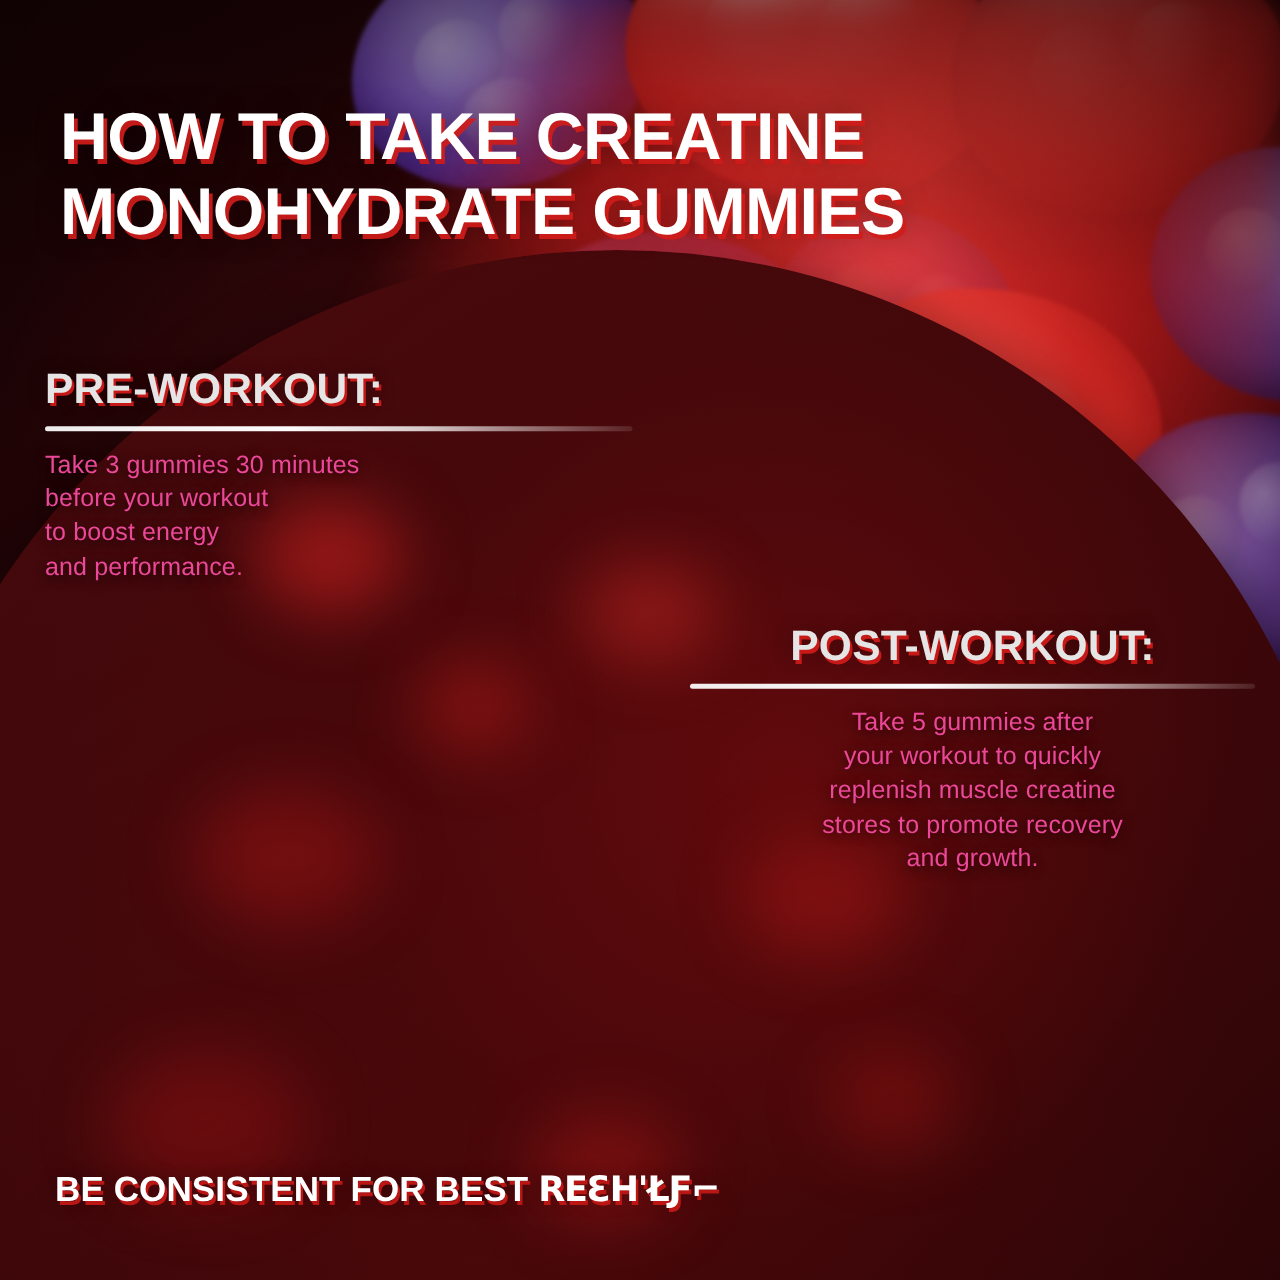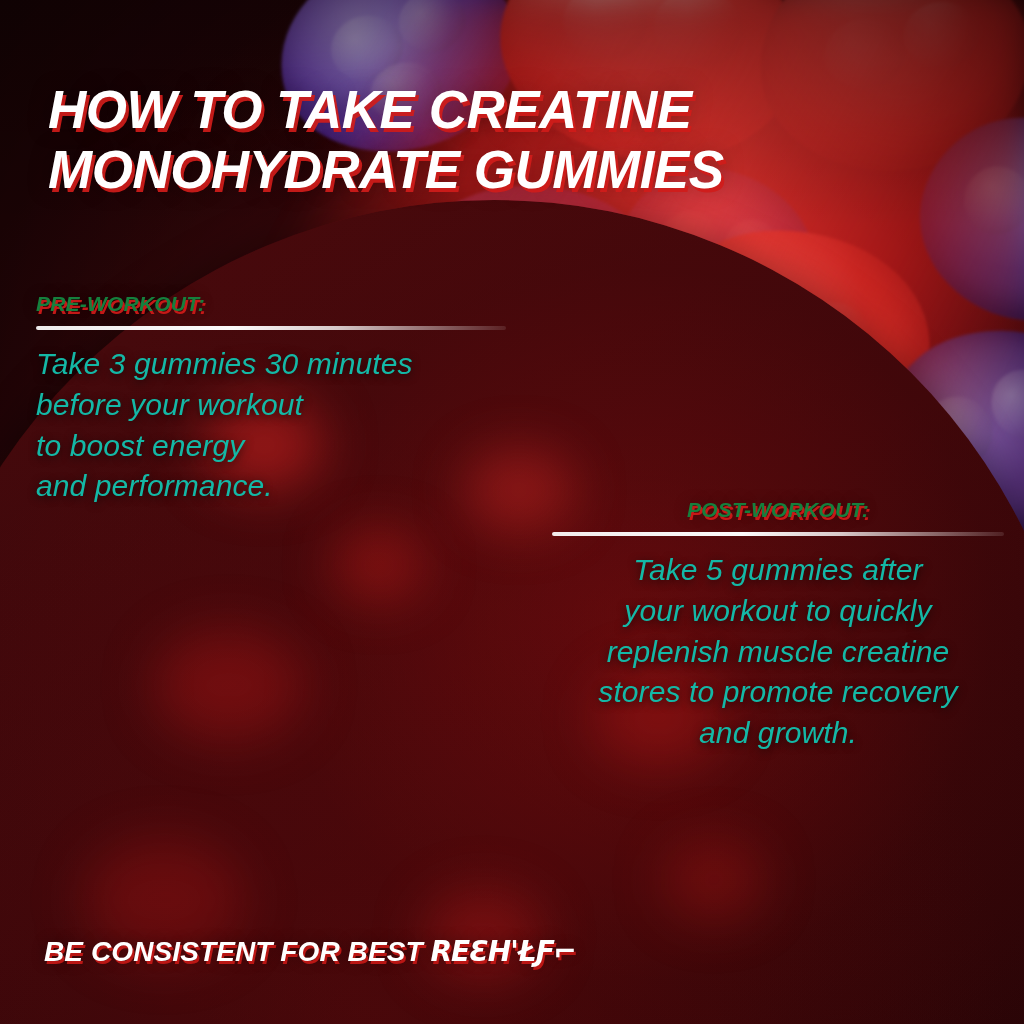--- a/index.html
+++ b/index.html
@@ -8,21 +8,20 @@
     padding: 0;
     background: #000;
   }
   #poster {
     position: relative;
     width: 1024px;
     height: 1024px;
     overflow: hidden;
     background: #2a0608;
     font-family: "Liberation Sans", sans-serif;
-    font-style: italic;
     -webkit-font-smoothing: antialiased;
   }
 
   
   .bg-layer { position: absolute; inset: 0; }
 
   .bg-base {
     background:
       radial-gradient(ellipse 60% 45% at 18% 72%, #6e0d11 0%, rgba(70,10,14,0) 70%),
       radial-gradient(ellipse 55% 40% at 85% 25%, #8d1116 0%, rgba(80,12,16,0) 72%),
@@ -140,42 +139,42 @@
     font-weight: 700;
     line-height: 1.14;
     letter-spacing: -0.5px;
     text-transform: uppercase;
     text-shadow: 3px 4px 0 rgba(208,28,26,0.92), 0 0 22px rgba(0,0,0,0.35);
   }
 
   .block { position: absolute; }
 
   .block-head {
-    color: #15803d;
-    font-size: 21px;
+    color: #e5e5e5;
+    font-size: 34px;
     font-weight: 700;
     letter-spacing: 0.2px;
     text-transform: uppercase;
     text-shadow: 2px 3px 0 rgba(205,26,24,0.95), 0 0 16px rgba(0,0,0,0.3);
     margin: 0;
   }
   .rule {
     height: 4px;
     margin-top: 10px;
     margin-bottom: 14px;
     border-radius: 2px;
     background: linear-gradient(90deg,
         rgba(255,255,255,0.92) 0%,
         rgba(255,255,255,0.98) 42%,
         rgba(255,255,255,0.78) 64%,
         rgba(255,255,255,0.10) 100%);
   }
   .block-body {
-    color: #14b8a6;
-    font-size: 30px;
+    color: #ec4899;
+    font-size: 20px;
     font-weight: 400;
     line-height: 1.36;
     letter-spacing: 0.1px;
     text-shadow: 0 2px 9px rgba(0,0,0,0.65);
     margin: 0;
     white-space: pre-line;
   }
 
   #pre-block  { left: 36px; top: 292px; width: 470px; }
   #post-block { left: 552px; top: 498px; width: 452px; text-align: center; }

